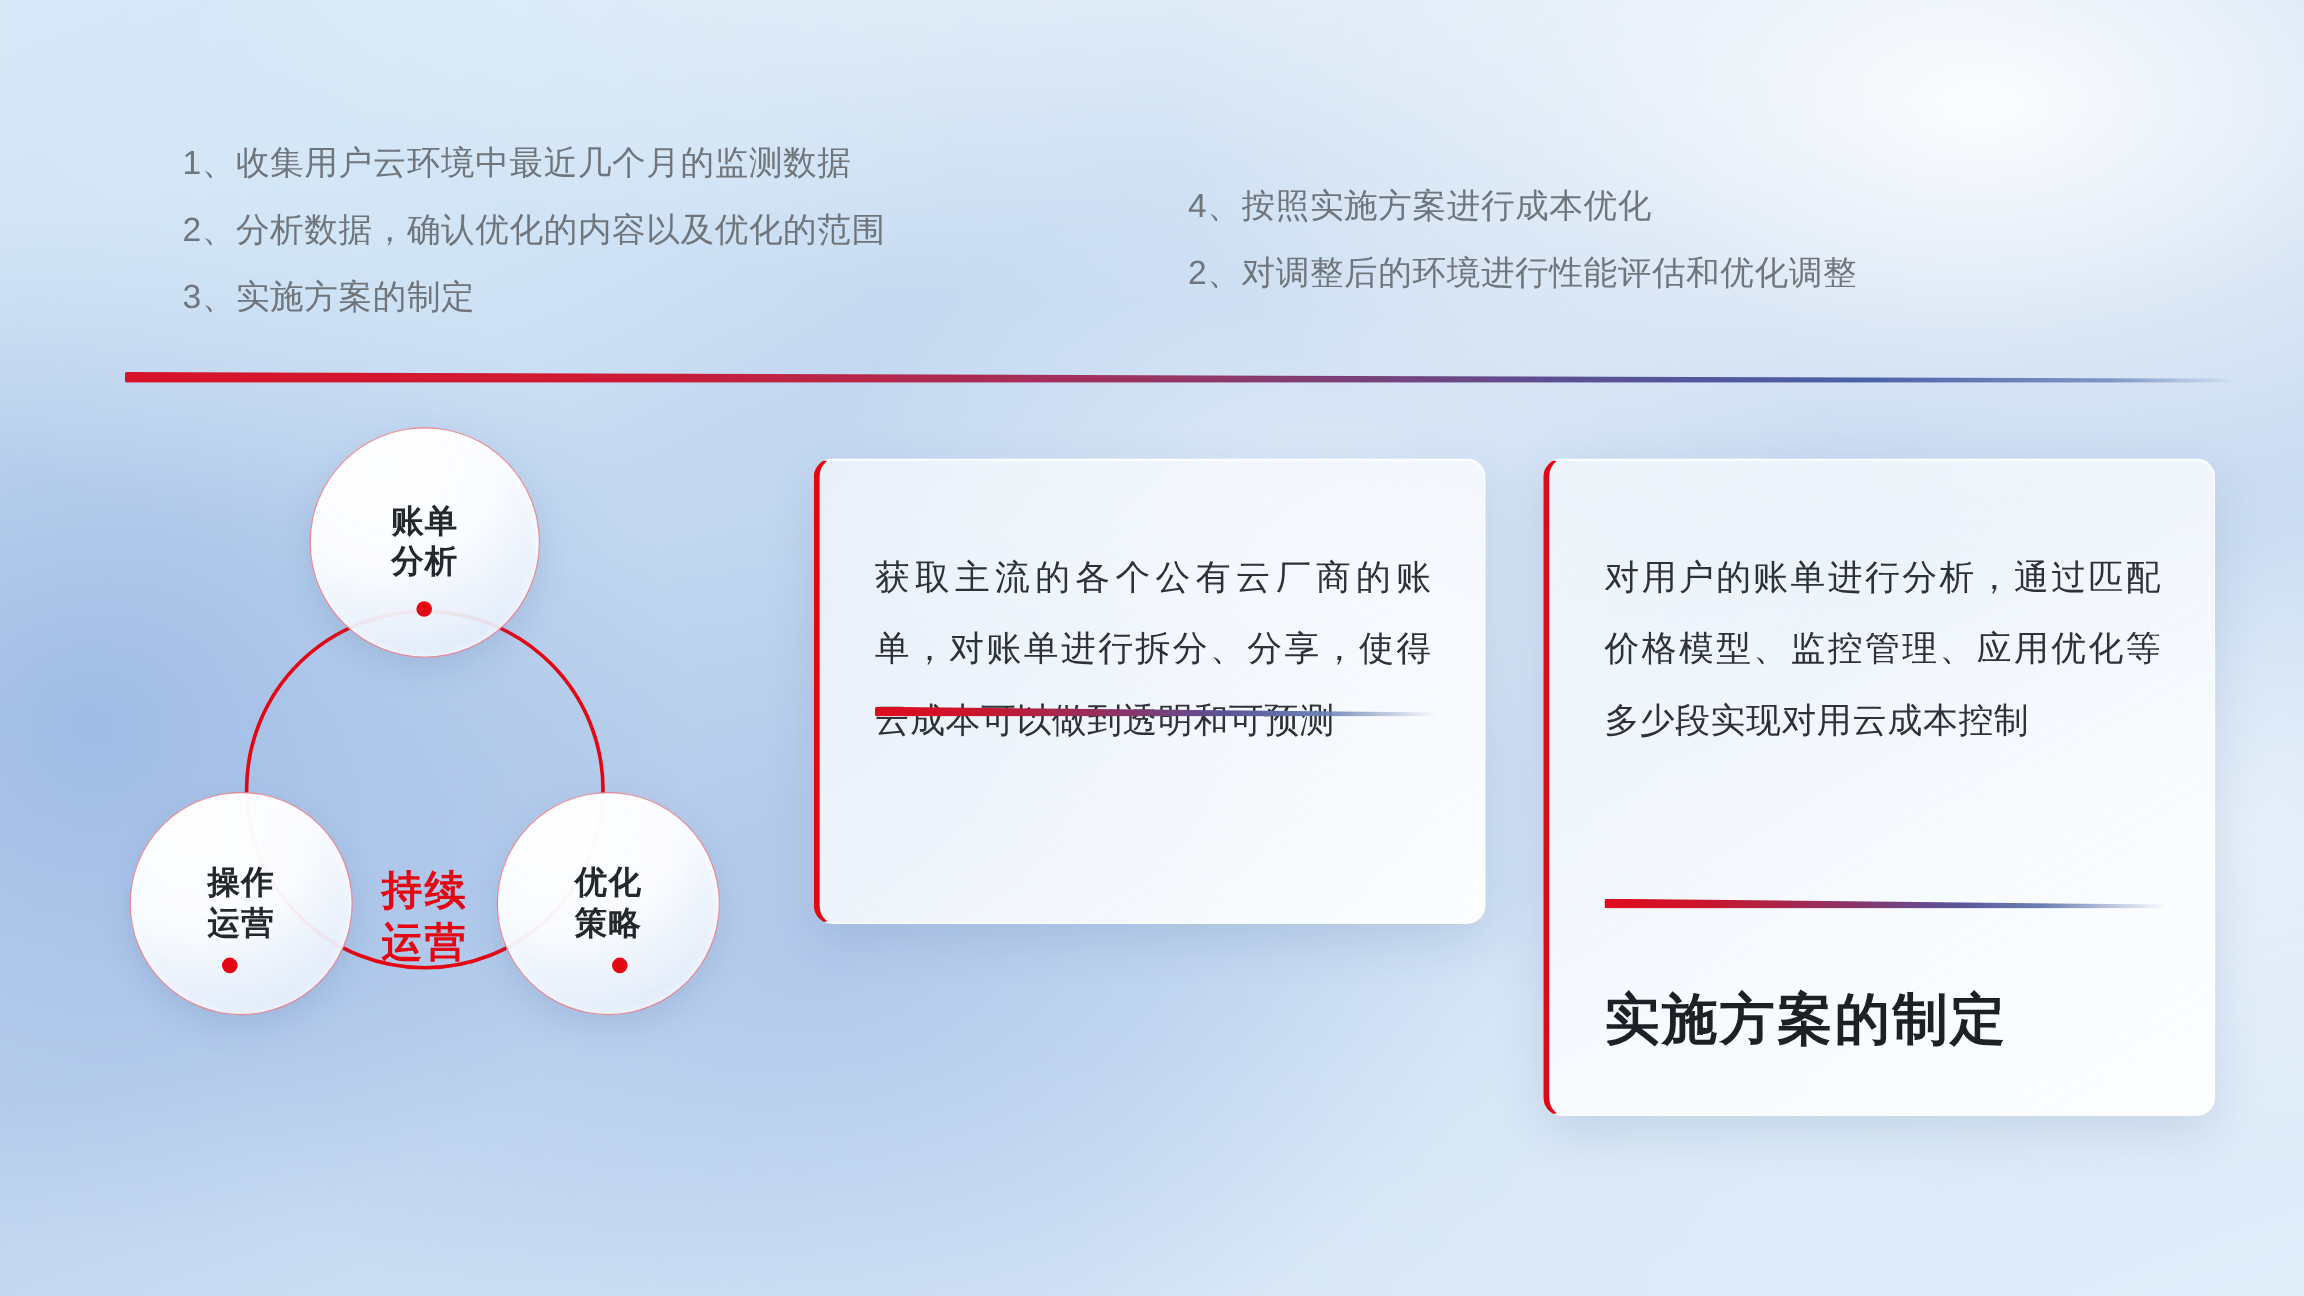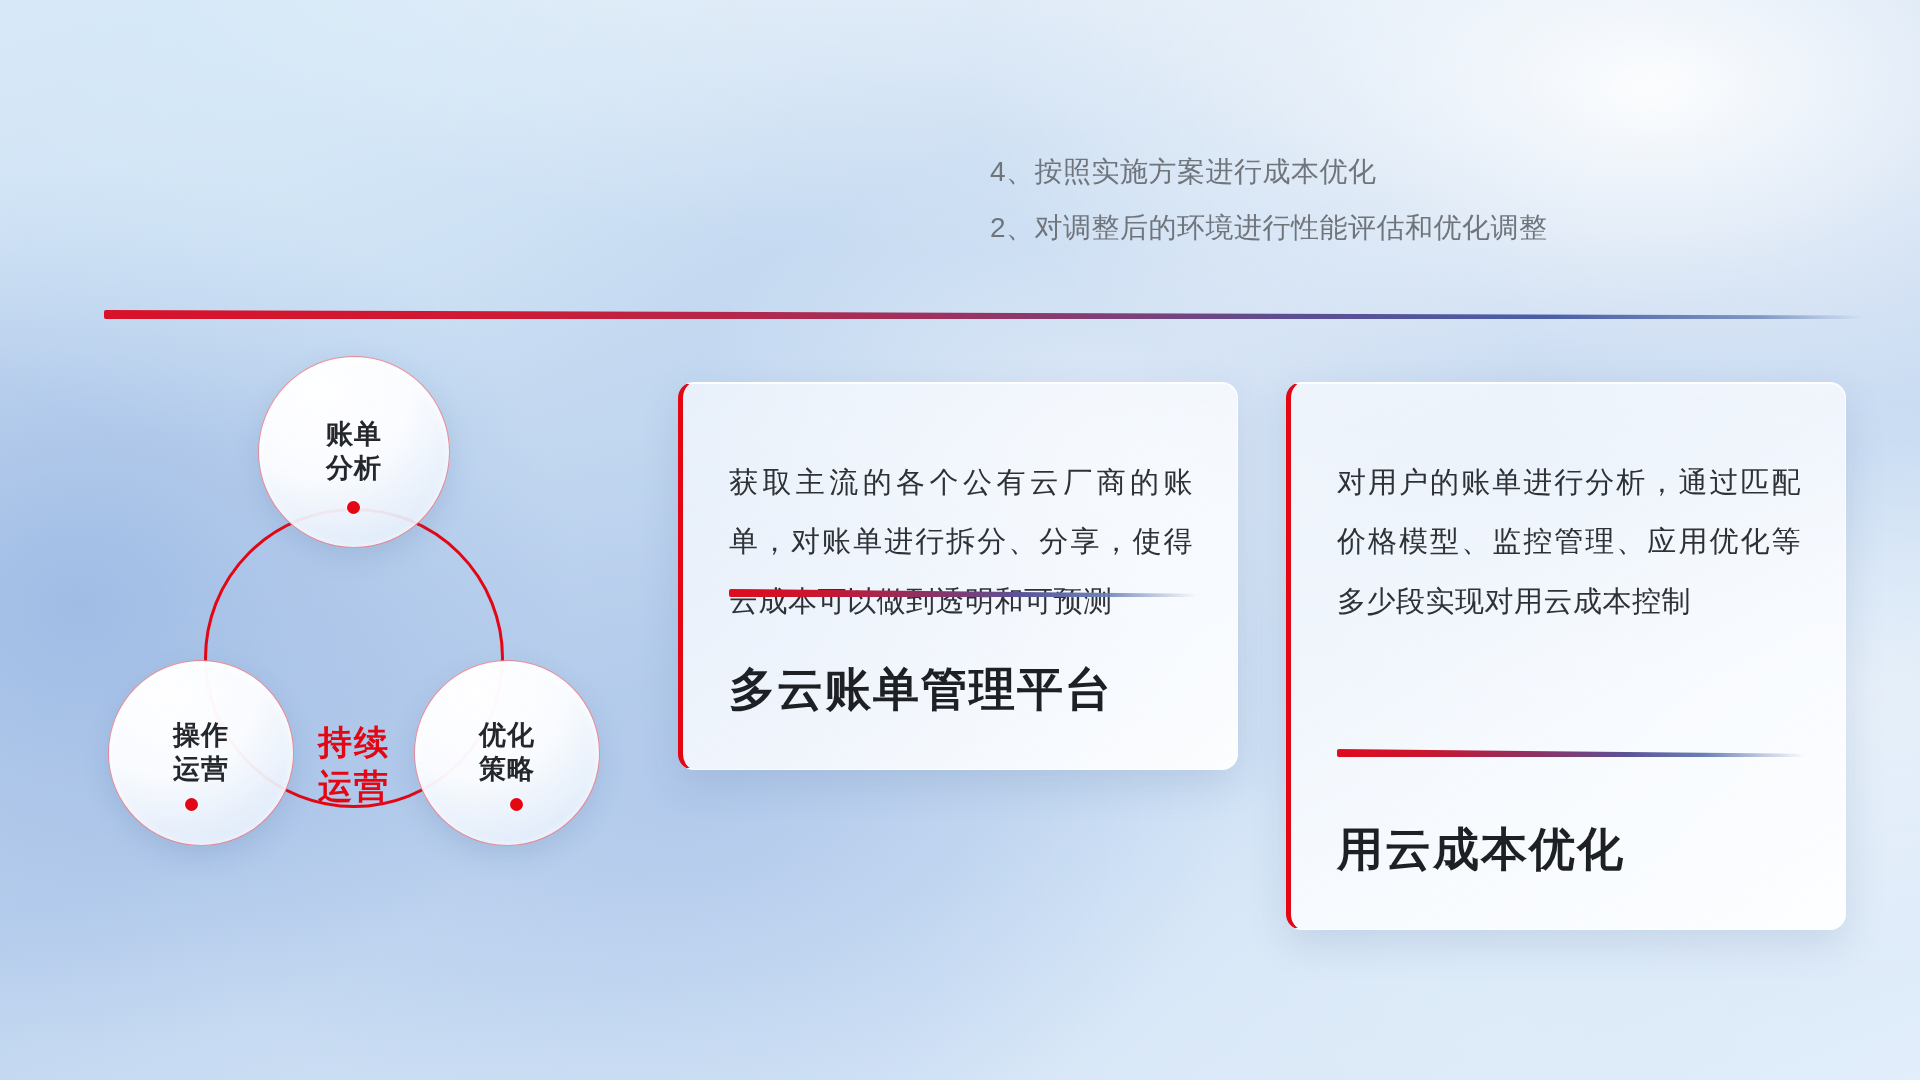--- a/index.html
+++ b/index.html
@@ -102,20 +102,25 @@
   .card .title{
     position:absolute;left:46px;bottom:52px;
     color:#1d2024;font-weight:bold;font-size:46px;letter-spacing:2px;line-height:1.2;
   }
 </style>
 </head>
 <body>
 
 <div id="stage">
 
+  <div class="bullets" id="bullets-left">
+    <div class="row">1、收集用户云环境中最近几个月的监测数据</div>
+    <div class="row">2、分析数据，确认优化的内容以及优化的范围</div>
+    <div class="row">3、实施方案的制定</div>
+  </div>
 
   <div class="bullets" id="bullets-right">
     <div class="row">4、按照实施方案进行成本优化</div>
     <div class="row">2、对调整后的环境进行性能评估和优化调整</div>
   </div>
 
   <div id="divider">
     <div class="bar"></div>
   </div>
 
@@ -152,22 +157,21 @@
     </div>
 
     <div class="dot" id="dot-top"></div>
     <div class="dot" id="dot-left"></div>
     <div class="dot" id="dot-right"></div>
   </div>
 
   <div class="card" id="card-1">
     <div class="body">获取主流的各个公有云厂商的账单，对账单进行拆分、分享，使得云成本可以做到透明和可预测</div>
     <div class="rule"></div>
-    <div class="title">多云账单管理平台</div>
   </div>
 
   <div class="card" id="card-2">
     <div class="body">对用户的账单进行分析，通过匹配价格模型、监控管理、应用优化等多少段实现对用云成本控制</div>
     <div class="rule"></div>
-    <div class="title">用云成本优化</div>
+    <div class="title">实施方案的制定</div>
   </div>
 
 </div>
 
 </body></html>

